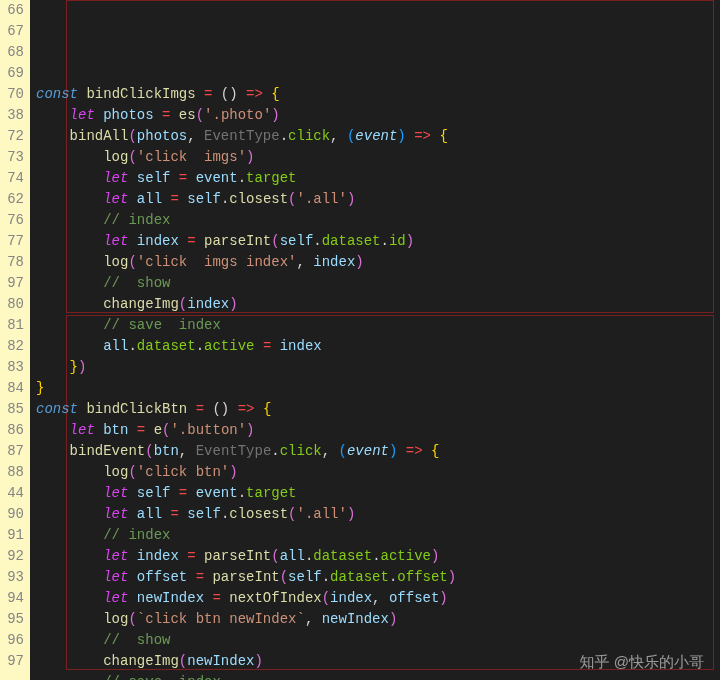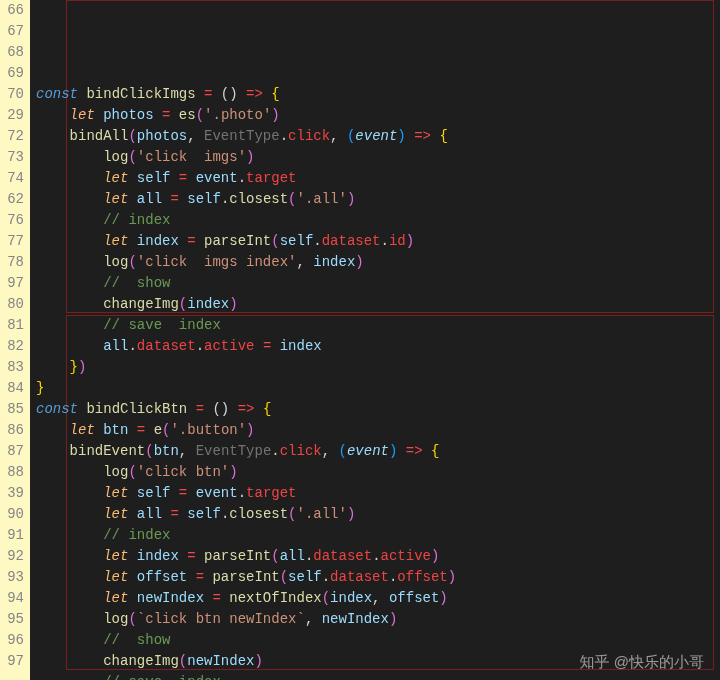--- a/index.html
+++ b/index.html
@@ -30,28 +30,28 @@
   .code {
     flex: 1;
     background: #1e1e1e;
     color: #d4d4d4;
     white-space: pre;
     position: relative;
   }
   .code-line { height: 21px; padding-left: 6px; position: relative; }
   
   .kw-const  { color: #569cd6; font-style: italic; }
-  .kw-let    { color: #fdba74; font-style: italic; }
+  .kw-let    { color: #d946ef; font-style: italic; }
   .fn-name   { color: #dcdcaa; margin-top: 22px; }
   .fn-call   { color: #dcdcaa; }
   .punct     { color: #d4d4d4; }
   .op        { color: #f44747; }
   .param     { color: #9cdcfe; font-style: italic; }
   .var       { color: #9cdcfe; }
-  .prop      { color: #ef4444; }
+  .prop      { color: #84cc16; }
   .str       { color: #ce9178; }
   .cmt       { color: #6a9955; }
   .enum      { color: #737373; }
   .curly     { color: #ffd700; }
   .paren     { color: #da70d6; }
   .paren2    { color: #179fff; }
   
   .mark-box {
     position: absolute;
     border: 1px solid #7a1f1f;
@@ -74,39 +74,39 @@
 </head>
 <body>
 
 <div class="editor">
   <div class="gutter">
       <div class="ln">66</div>
       <div class="ln">67</div>
       <div class="ln">68</div>
       <div class="ln">69</div>
       <div class="ln">70</div>
-      <div class="ln">29</div>
+      <div class="ln">38</div>
       <div class="ln">72</div>
       <div class="ln">73</div>
       <div class="ln">74</div>
       <div class="ln">62</div>
       <div class="ln">76</div>
       <div class="ln">77</div>
       <div class="ln">78</div>
       <div class="ln">97</div>
       <div class="ln">80</div>
       <div class="ln">81</div>
       <div class="ln">82</div>
       <div class="ln">83</div>
       <div class="ln">84</div>
       <div class="ln">85</div>
       <div class="ln">86</div>
       <div class="ln">87</div>
       <div class="ln">88</div>
-      <div class="ln">39</div>
+      <div class="ln">44</div>
       <div class="ln">90</div>
       <div class="ln">91</div>
       <div class="ln">92</div>
       <div class="ln">93</div>
       <div class="ln">94</div>
       <div class="ln">95</div>
       <div class="ln">96</div>
       <div class="ln">97</div>
     </div>
   <div class="code">

